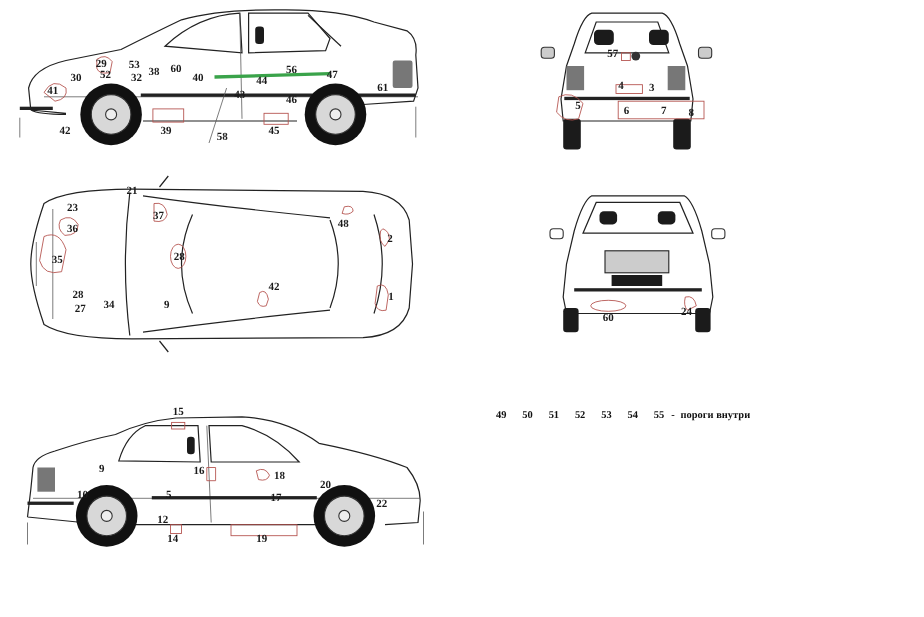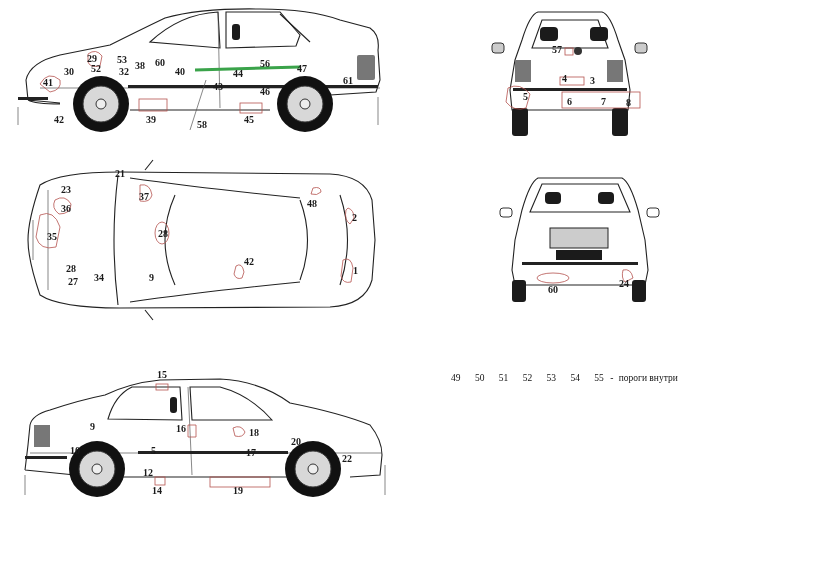--- a/index.html
+++ b/index.html
@@ -1,20 +1,20 @@
 <!DOCTYPE html>
 <html><head>
 <meta charset="utf-8">
 <style>
   html,body{margin:0;padding:0;background:#ffffff;}
   body{width:840px;height:561px;position:relative;overflow:hidden;font-family:"Liberation Serif","DejaVu Serif",serif;}
   .view{position:absolute;}
   .view svg{position:absolute;left:0;top:0;overflow:visible;}
   .lbl{position:absolute;font-size:10px;font-weight:bold;color:#1a1a1a;line-height:1;white-space:nowrap;}
-  .legend{position:absolute;left:451px;top:373px;font-size:9.5px;font-weight:normal;color:#111;white-space:nowrap;}
+  .legend{position:absolute;left:451px;top:373px;font-size:9.5px;font-weight:bold;color:#111;white-space:nowrap;}
   .legend span{margin-right:12px;}
   .legend .txt{margin-right:0;}
   .ink{stroke:#222;fill:none;stroke-width:1.1;}
   .thin{stroke:#555;fill:none;stroke-width:0.7;}
   .tire{fill:#111;}
   .rim{fill:#d8d8d8;stroke:#333;stroke-width:1;}
   .mark{stroke:#b5534f;fill:none;stroke-width:0.8;}
   .dark{fill:#1b1b1b;}
 </style>
 </head>

